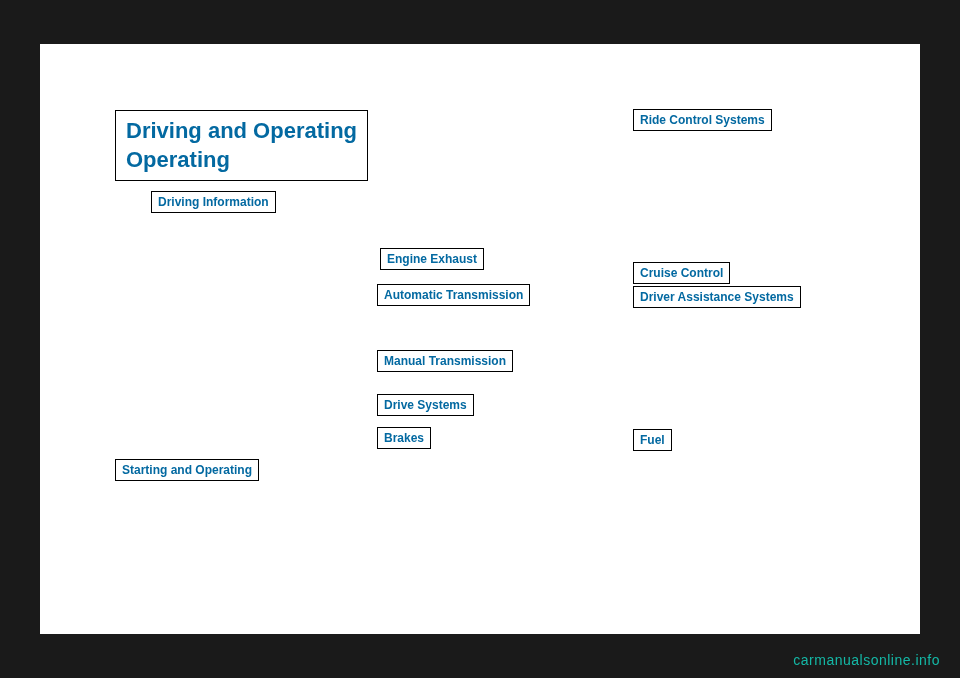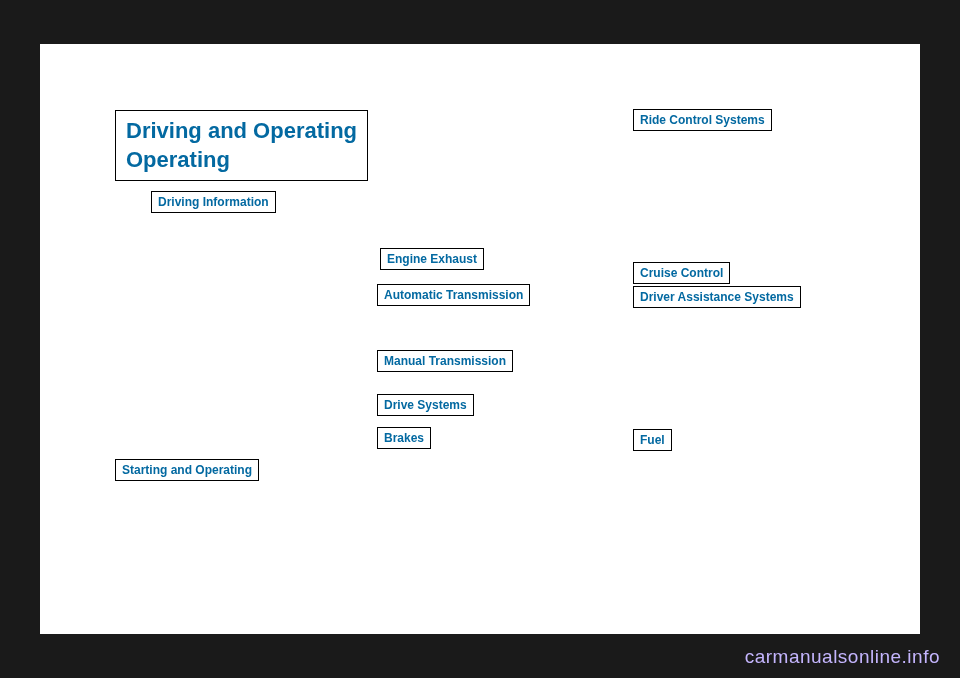--- a/index.html
+++ b/index.html
@@ -39,22 +39,22 @@
       padding: 3px 6px;
       cursor: pointer;
       white-space: nowrap;
     }
 
     
     .watermark {
       position: absolute;
       bottom: 10px;
       right: 20px;
-      font-size: 19px;
-      color: #c4b5fd;
+      font-size: 14px;
+      color: #14b8a6;
       font-family: Arial, sans-serif;
       letter-spacing: 0.5px;
     }
 
     
     .item {
       position: absolute;
     }
   </style>
 </head>

